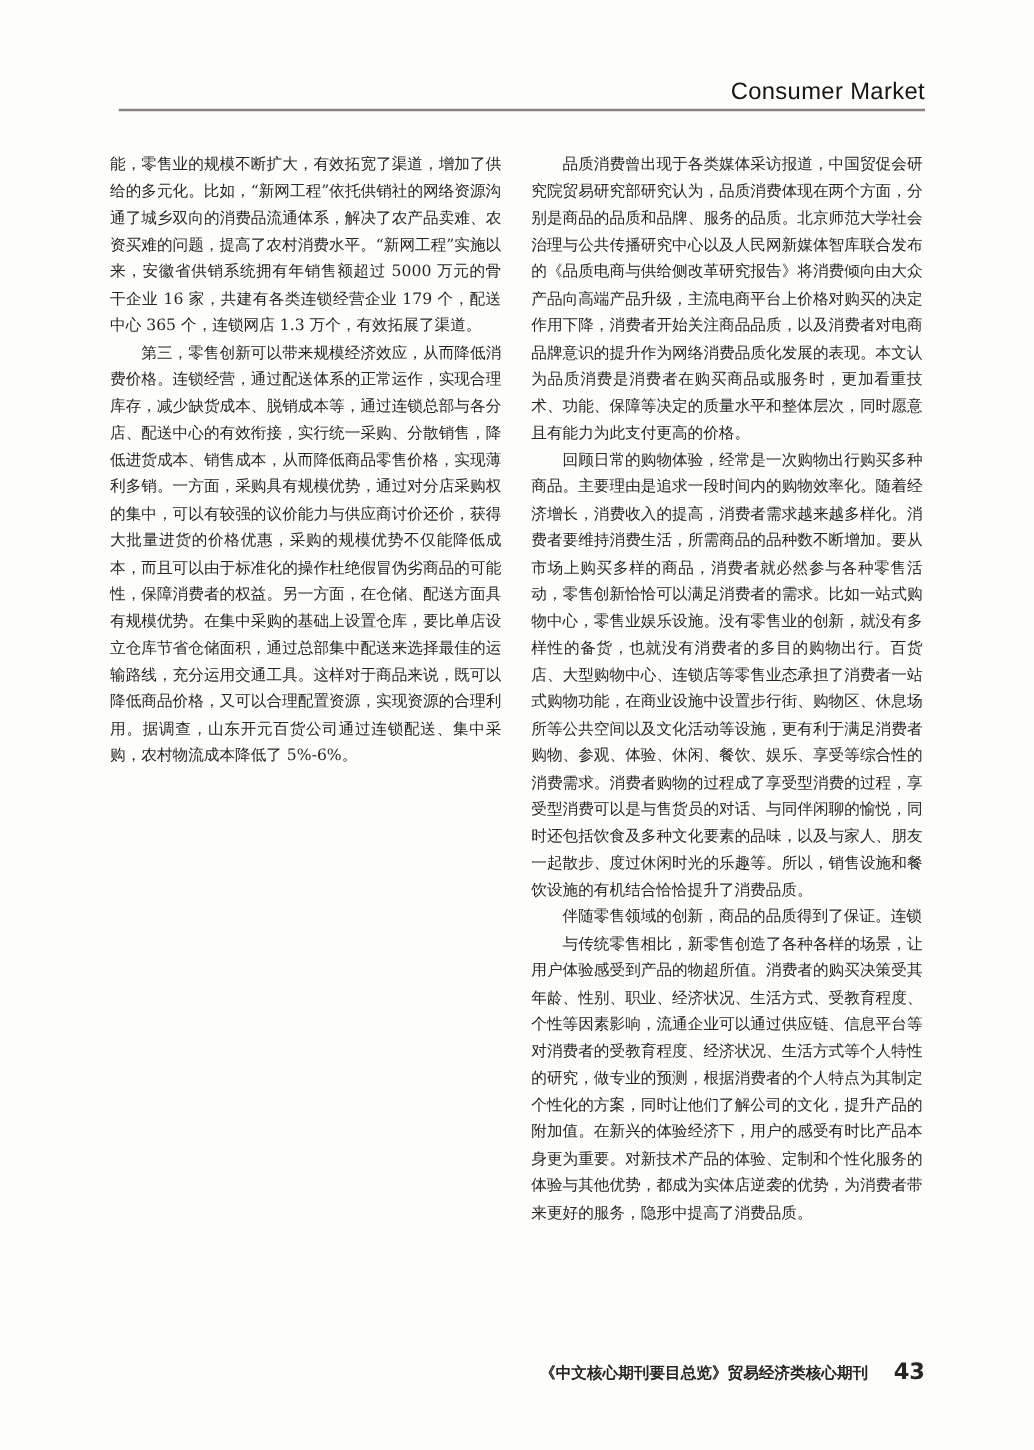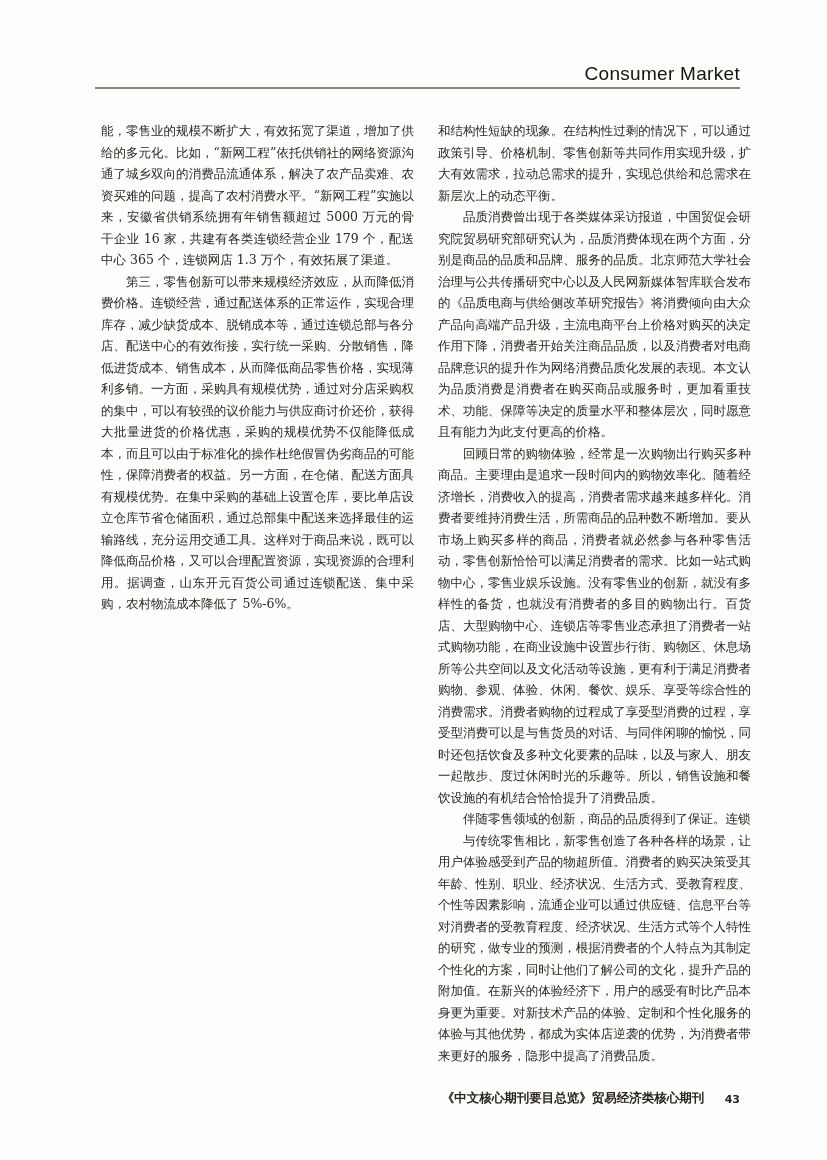--- a/index.html
+++ b/index.html
@@ -35,21 +35,21 @@
   }
   .header-rule {
     height: 0;
     border-bottom: 2px solid #8a827c;
     margin-top: 2px;
   }
   
   .columns {
     position: absolute;
     top: 120px;
-    left: 101px;
+    left: 88px;
     width: 650px;
     display: flex;
     gap: 24px;
   }
   .col {
     width: 313px;
     font-size: 12.5px;
     line-height: 21.5px;
     text-align: justify;
     letter-spacing: 0;
@@ -75,21 +75,21 @@
     font-family: "DejaVu Sans", sans-serif;
     font-weight: bold;
     font-size: 12.5px;
     line-height: 16px;
     color: #2a2420;
     white-space: nowrap;
   }
   .page-footer .pagenum {
     display: inline-block;
     margin-left: 16px;
-    font-size: 11px;
+    font-size: 18px;
     vertical-align: -1px;
   }
 </style>
 </head>
 <body>
 
 <div class="page">
 
   <header class="page-header">
     <div class="header-title">Consumer Market</div>
@@ -97,21 +97,20 @@
   </header>
 
   <main class="columns">
 
     <section class="col">
       <p class="para cont">能，零售业的规模不断扩大，有效拓宽了渠道，增加了供给的多元化。比如，“新网工程”依托供销社的网络资源沟通了城乡双向的消费品流通体系，解决了农产品卖难、农资买难的问题，提高了农村消费水平。“新网工程”实施以来，安徽省供销系统拥有年销售额超过 5000 万元的骨干企业 16 家，共建有各类连锁经营企业 179 个，配送中心 365 个，连锁网店 1.3 万个，有效拓展了渠道。</p>
       <p class="para">第三，零售创新可以带来规模经济效应，从而降低消费价格。连锁经营，通过配送体系的正常运作，实现合理库存，减少缺货成本、脱销成本等，通过连锁总部与各分店、配送中心的有效衔接，实行统一采购、分散销售，降低进货成本、销售成本，从而降低商品零售价格，实现薄利多销。一方面，采购具有规模优势，通过对分店采购权的集中，可以有较强的议价能力与供应商讨价还价，获得大批量进货的价格优惠，采购的规模优势不仅能降低成本，而且可以由于标准化的操作杜绝假冒伪劣商品的可能性，保障消费者的权益。另一方面，在仓储、配送方面具有规模优势。在集中采购的基础上设置仓库，要比单店设立仓库节省仓储面积，通过总部集中配送来选择最佳的运输路线，充分运用交通工具。这样对于商品来说，既可以降低商品价格，又可以合理配置资源，实现资源的合理利用。据调查，山东开元百货公司通过连锁配送、集中采购，农村物流成本降低了 5%-6%。</p>
     </section>
 
     <section class="col">
-      <p class="para cont">和结构性短缺的现象。在结构性过剩的情况下，可以通过政策引导、价格机制、零售创新等共同作用实现升级，扩大有效需求，拉动总需求的提升，实现总供给和总需求在新层次上的动态平衡。</p>
       <p class="para">品质消费曾出现于各类媒体采访报道，中国贸促会研究院贸易研究部研究认为，品质消费体现在两个方面，分别是商品的品质和品牌、服务的品质。北京师范大学社会治理与公共传播研究中心以及人民网新媒体智库联合发布的《品质电商与供给侧改革研究报告》将消费倾向由大众产品向高端产品升级，主流电商平台上价格对购买的决定作用下降，消费者开始关注商品品质，以及消费者对电商品牌意识的提升作为网络消费品质化发展的表现。本文认为品质消费是消费者在购买商品或服务时，更加看重技术、功能、保障等决定的质量水平和整体层次，同时愿意且有能力为此支付更高的价格。</p>
       <p class="para">回顾日常的购物体验，经常是一次购物出行购买多种商品。主要理由是追求一段时间内的购物效率化。随着经济增长，消费收入的提高，消费者需求越来越多样化。消费者要维持消费生活，所需商品的品种数不断增加。要从市场上购买多样的商品，消费者就必然参与各种零售活动，零售创新恰恰可以满足消费者的需求。比如一站式购物中心，零售业娱乐设施。没有零售业的创新，就没有多样性的备货，也就没有消费者的多目的购物出行。百货店、大型购物中心、连锁店等零售业态承担了消费者一站式购物功能，在商业设施中设置步行街、购物区、休息场所等公共空间以及文化活动等设施，更有利于满足消费者购物、参观、体验、休闲、餐饮、娱乐、享受等综合性的消费需求。消费者购物的过程成了享受型消费的过程，享受型消费可以是与售货员的对话、与同伴闲聊的愉悦，同时还包括饮食及多种文化要素的品味，以及与家人、朋友一起散步、度过休闲时光的乐趣等。所以，销售设施和餐饮设施的有机结合恰恰提升了消费品质。</p>
       <p class="para">伴随零售领域的创新，商品的品质得到了保证。连锁</p>
       <p class="para">与传统零售相比，新零售创造了各种各样的场景，让用户体验感受到产品的物超所值。消费者的购买决策受其年龄、性别、职业、经济状况、生活方式、受教育程度、个性等因素影响，流通企业可以通过供应链、信息平台等对消费者的受教育程度、经济状况、生活方式等个人特性的研究，做专业的预测，根据消费者的个人特点为其制定个性化的方案，同时让他们了解公司的文化，提升产品的附加值。在新兴的体验经济下，用户的感受有时比产品本身更为重要。对新技术产品的体验、定制和个性化服务的体验与其他优势，都成为实体店逆袭的优势，为消费者带来更好的服务，隐形中提高了消费品质。</p>
     </section>
 
   </main>
 
   <footer class="page-footer">
     <span class="journal">《中文核心期刊要目总览》贸易经济类核心期刊</span>

